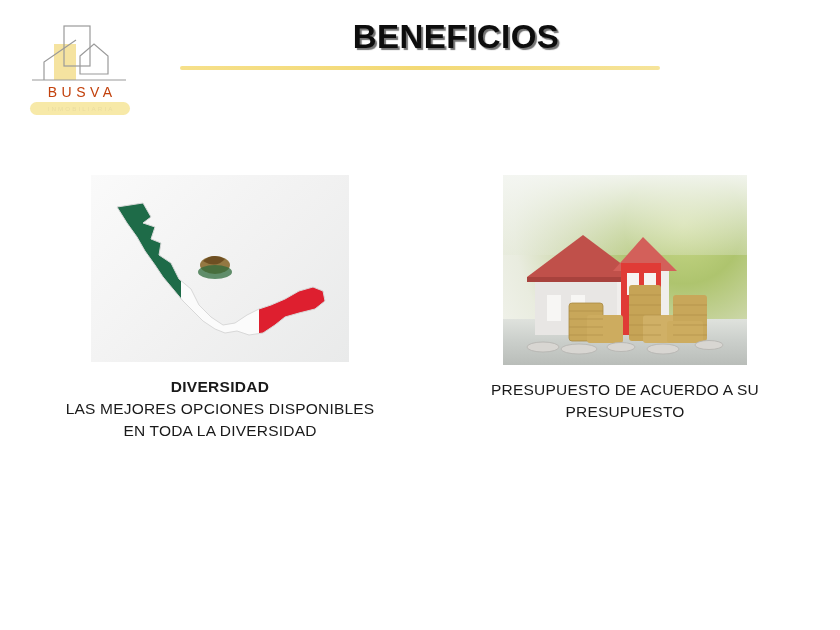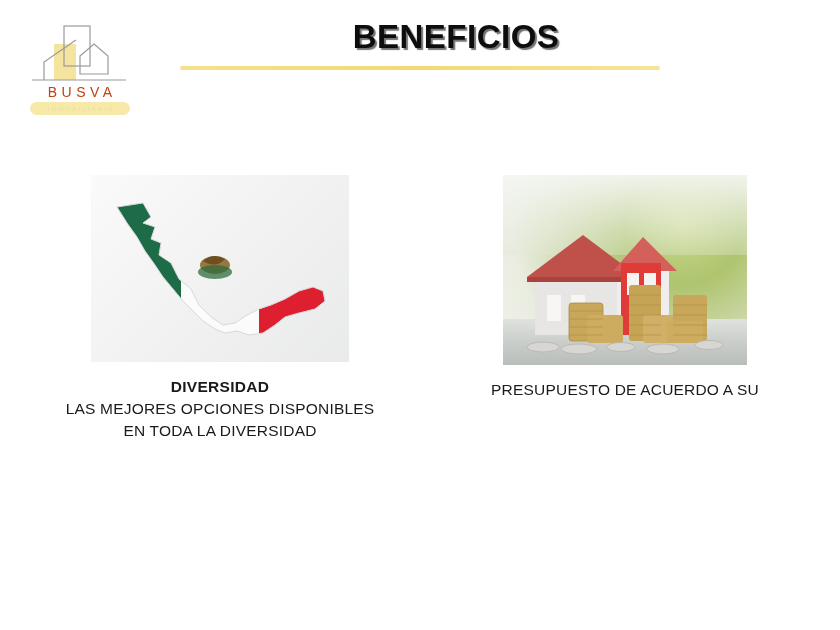--- a/index.html
+++ b/index.html
@@ -296,14 +296,15 @@
         <ellipse cx="62" cy="138" rx="18" ry="5"></ellipse>
         <ellipse cx="104" cy="136" rx="14" ry="4.5"></ellipse>
         <ellipse cx="146" cy="138" rx="16" ry="5"></ellipse>
         <ellipse cx="192" cy="134" rx="14" ry="4.5"></ellipse>
       </g>
     </svg>
   </div>
 
   <div class="caption">
     <div class="caption-body">PRESUPUESTO DE ACUERDO A SU</div>
+    <div class="caption-body">PRESUPUESTO</div>
   </div>
 </div>
 
 </body></html>

